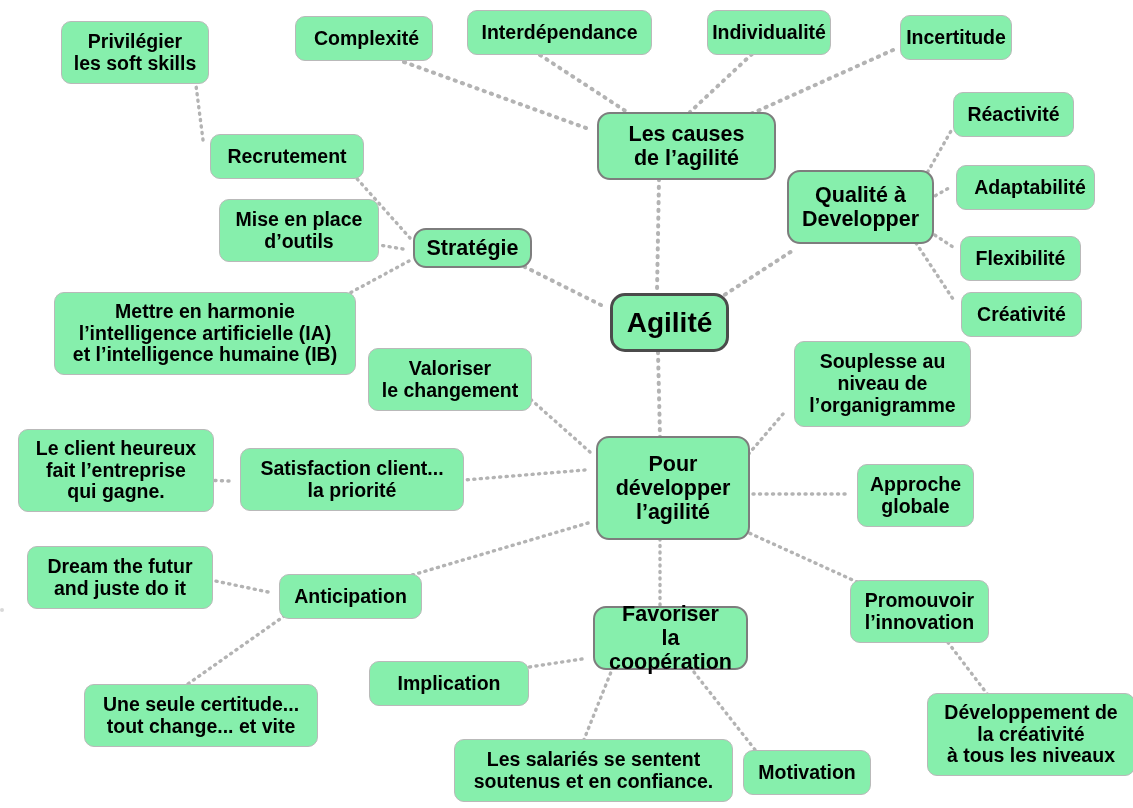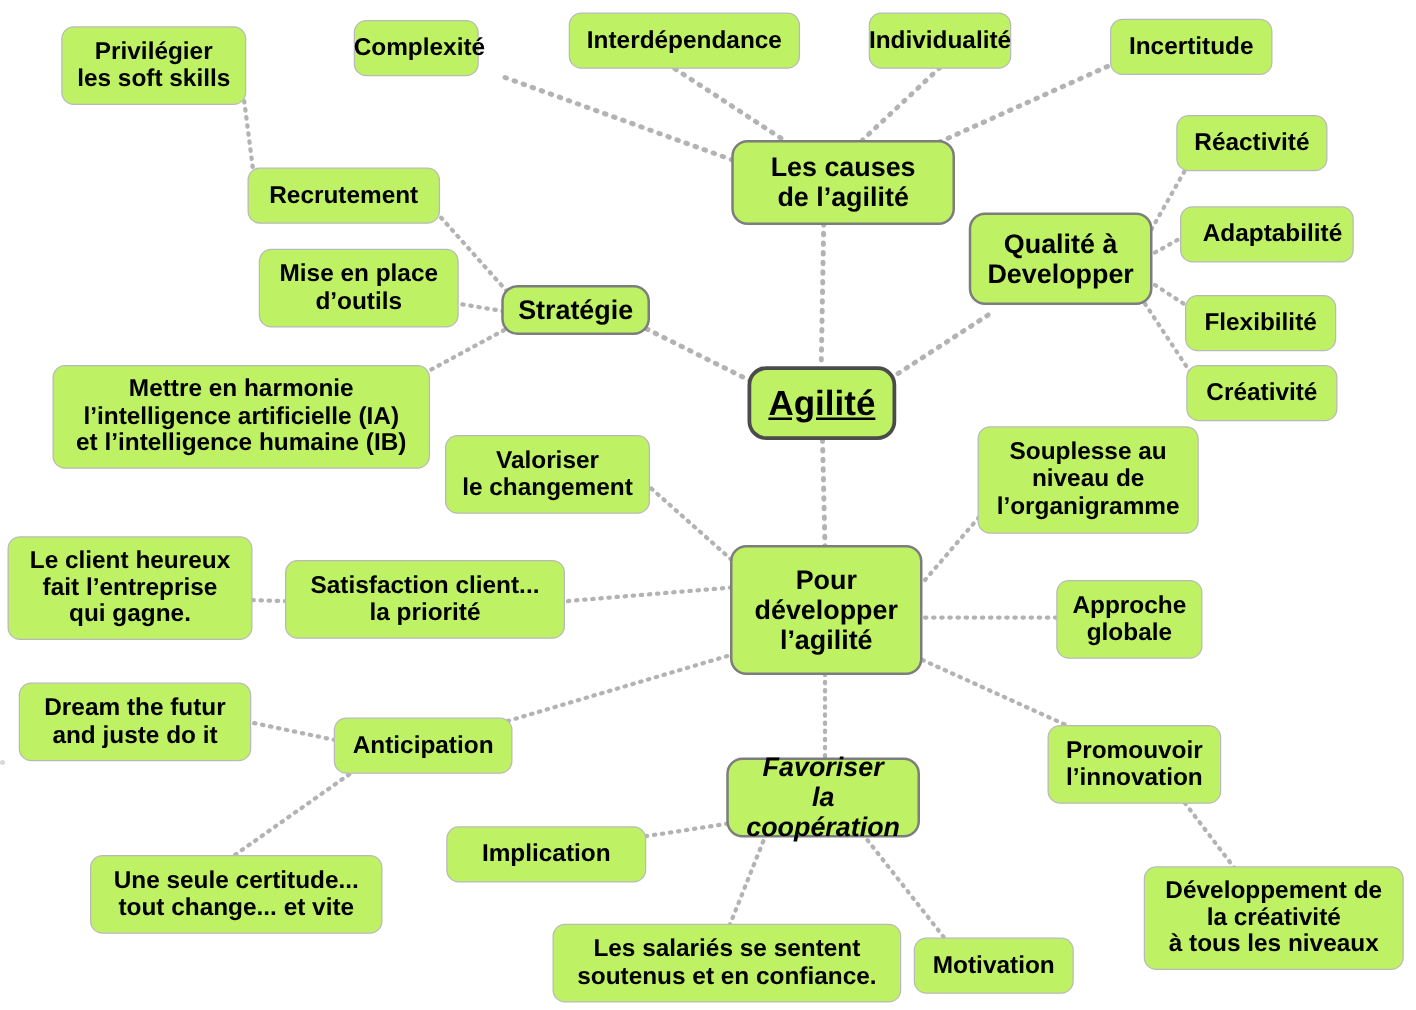--- a/index.html
+++ b/index.html
@@ -26,26 +26,27 @@
     height: 808px;
     pointer-events: none;
   }
   .node {
     position: absolute;
     box-sizing: border-box;
     display: flex;
     align-items: center;
     justify-content: center;
     text-align: center;
-    background: #bef264;
+    background: #86efac;
     color: #000000;
     font-weight: bold;
     line-height: 1.12;
     white-space: pre-line;
     z-index: 2;
+    margin-left: 12px;
   }
   
   .lvl3 {
     border: 1.4px solid #b9b9b9;
     border-radius: 10px;
     font-size: 19.5px;
     padding: 5px 11px;
   }
   
   .lvl2 {
@@ -127,47 +128,47 @@
 
     <path class="edge-line thin" d="M 582,659 L 490,673"></path>
     <path class="edge-line thin" d="M 613,667 L 583,742"></path>
     <path class="edge-line thin" d="M 690,667 L 756,751"></path>
 
     <path class="edge-line thin" d="M 940,632 L 988,695"></path>
   </svg>
 
   <div class="corner-speck"></div>
 
-  <div class="node lvl1" style="left:598px; top:293px; width:119px; height:59px;text-decoration:underline;">Agilité</div>
+  <div class="node lvl1" style="left:598px; top:293px; width:119px; height:59px;">Agilité</div>
 
   <div class="node lvl2" style="left:585px; top:112px; width:179px; height:68px;">Les causes
 de l’agilité</div>
 
   <div class="node lvl2" style="left:401px; top:228px; width:119px; height:40px;">Stratégie</div>
 
   <div class="node lvl2" style="left:775px; top:170px; width:147px; height:74px;">Qualité à
 Developper</div>
 
   <div class="node lvl2" style="left:584px; top:436px; width:154px; height:104px;">Pour
 développer
 l’agilité</div>
 
-  <div class="node lvl2" style="left:581px; top:606px; width:155px; height:64px;font-style:italic;">Favoriser
+  <div class="node lvl2" style="left:581px; top:606px; width:155px; height:64px;">Favoriser
 la coopération</div>
 
   <div class="node lvl3" style="left:49px; top:21px; width:148px; height:63px;">Privilégier
 les soft skills</div>
 
-  <div class="node lvl3" style="left:283px; top:16px; width:100px; height:45px;padding-left:16px;">Complexité</div>
+  <div class="node lvl3" style="left:283px; top:16px; width:138px; height:45px;padding-left:16px;">Complexité</div>
 
   <div class="node lvl3" style="left:455px; top:10px; width:185px; height:45px;">Interdépendance</div>
 
-  <div class="node lvl3" style="left:695px; top:10px; width:114px; height:45px;">Individualité</div>
-
-  <div class="node lvl3" style="left:888px; top:15px; width:130px; height:45px;">Incertitude</div>
+  <div class="node lvl3" style="left:695px; top:10px; width:124px; height:45px;">Individualité</div>
+
+  <div class="node lvl3" style="left:888px; top:15px; width:112px; height:45px;">Incertitude</div>
 
   <div class="node lvl3" style="left:941px; top:92px; width:121px; height:45px;">Réactivité</div>
 
   <div class="node lvl3" style="left:944px; top:165px; width:139px; height:45px;padding-left:20px;">Adaptabilité</div>
 
   <div class="node lvl3" style="left:948px; top:236px; width:121px; height:45px;">Flexibilité</div>
 
   <div class="node lvl3" style="left:949px; top:292px; width:121px; height:45px;">Créativité</div>
 
   <div class="node lvl3" style="left:198px; top:134px; width:154px; height:45px;text-align:right;">Recrutement</div>

